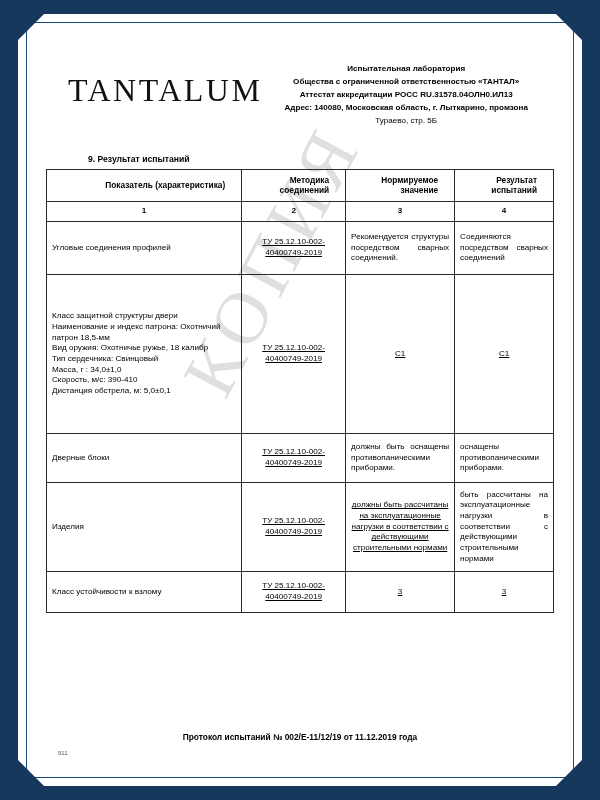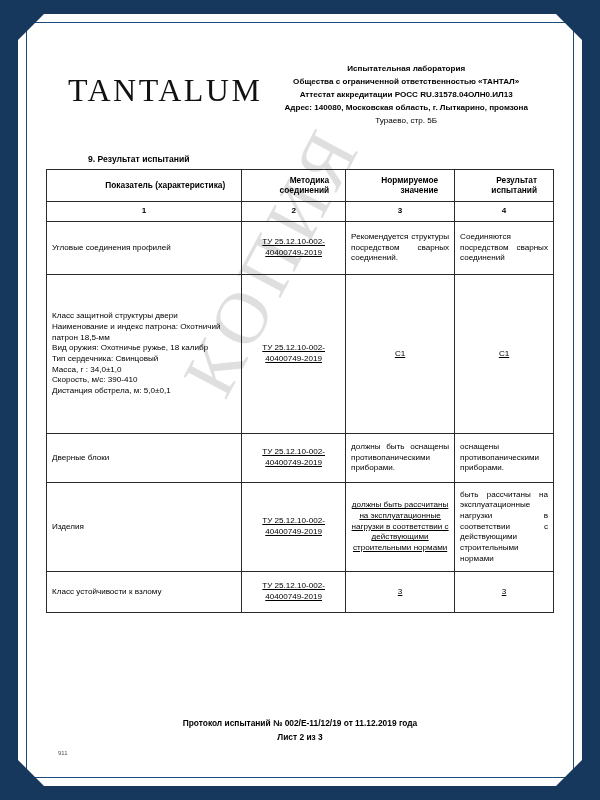--- a/index.html
+++ b/index.html
@@ -267,18 +267,17 @@
           <td class="l">Класс устойчивости к взлому</td>
           <td class="c">ТУ 25.12.10-002-40400749-2019</td>
           <td class="c">3</td>
           <td class="c">3</td>
         </tr>
       </tbody>
     </table>
 
     <div class="footer">
       <div>Протокол испытаний № 002/Е-11/12/19 от 11.12.2019 года</div>
-      <div>Лист 2 из 3</div>
     </div>
     <div class="page-code">911</div>
 
   </div>
 </div>
 
 </body></html>

